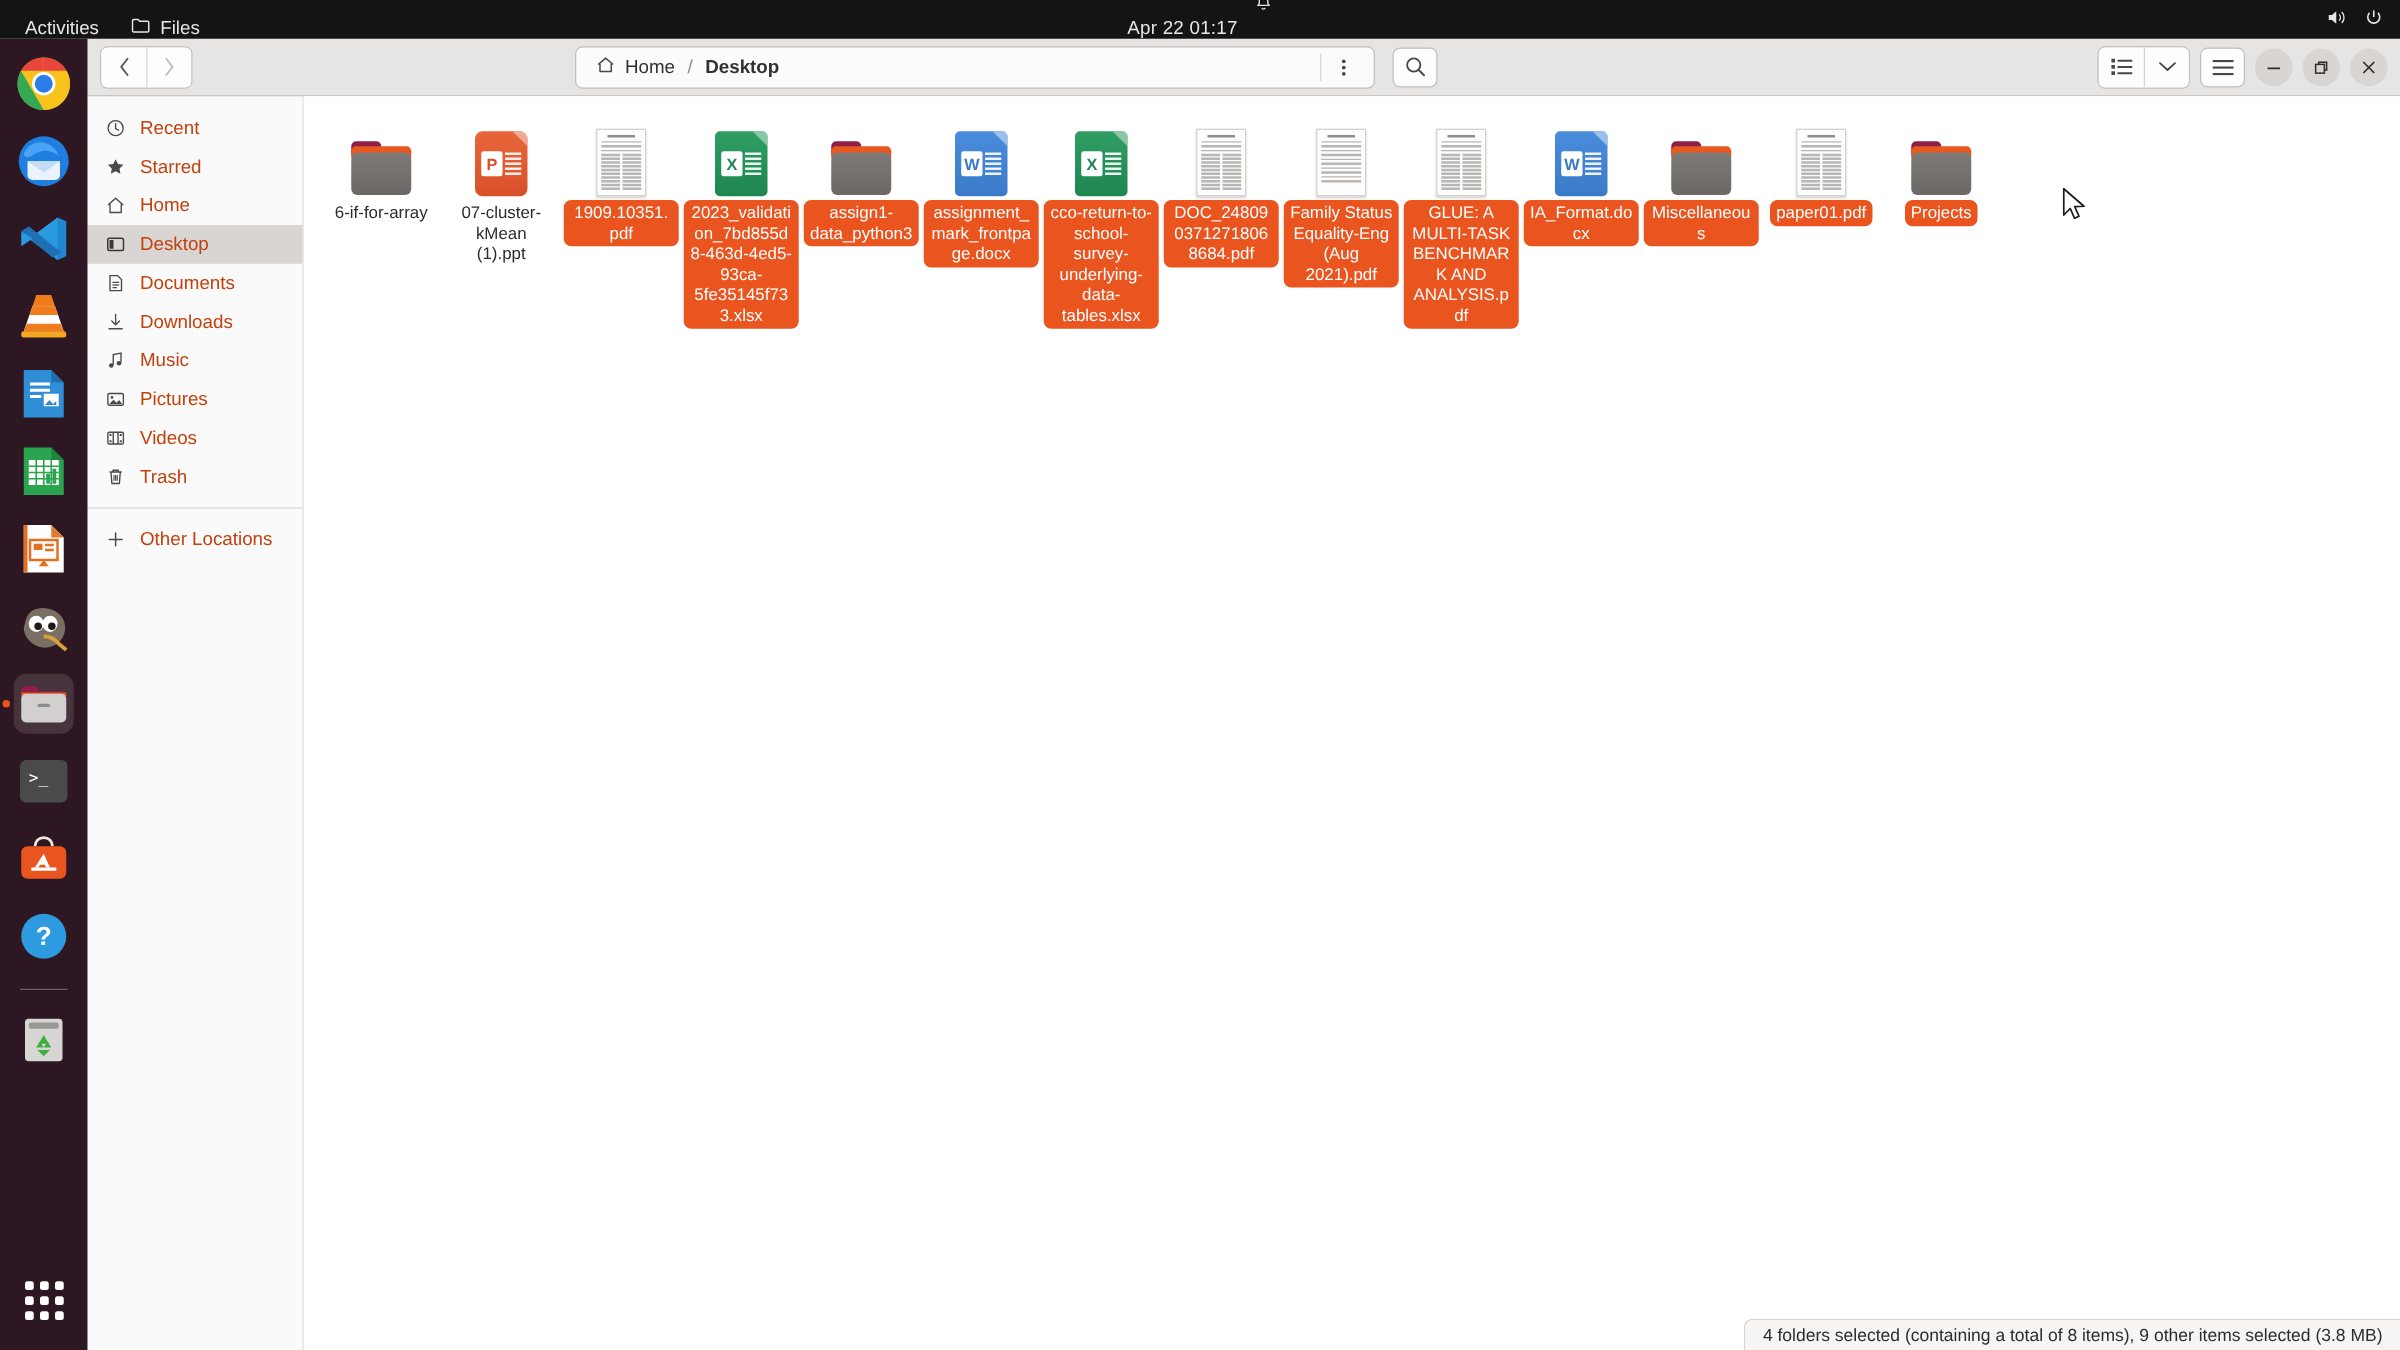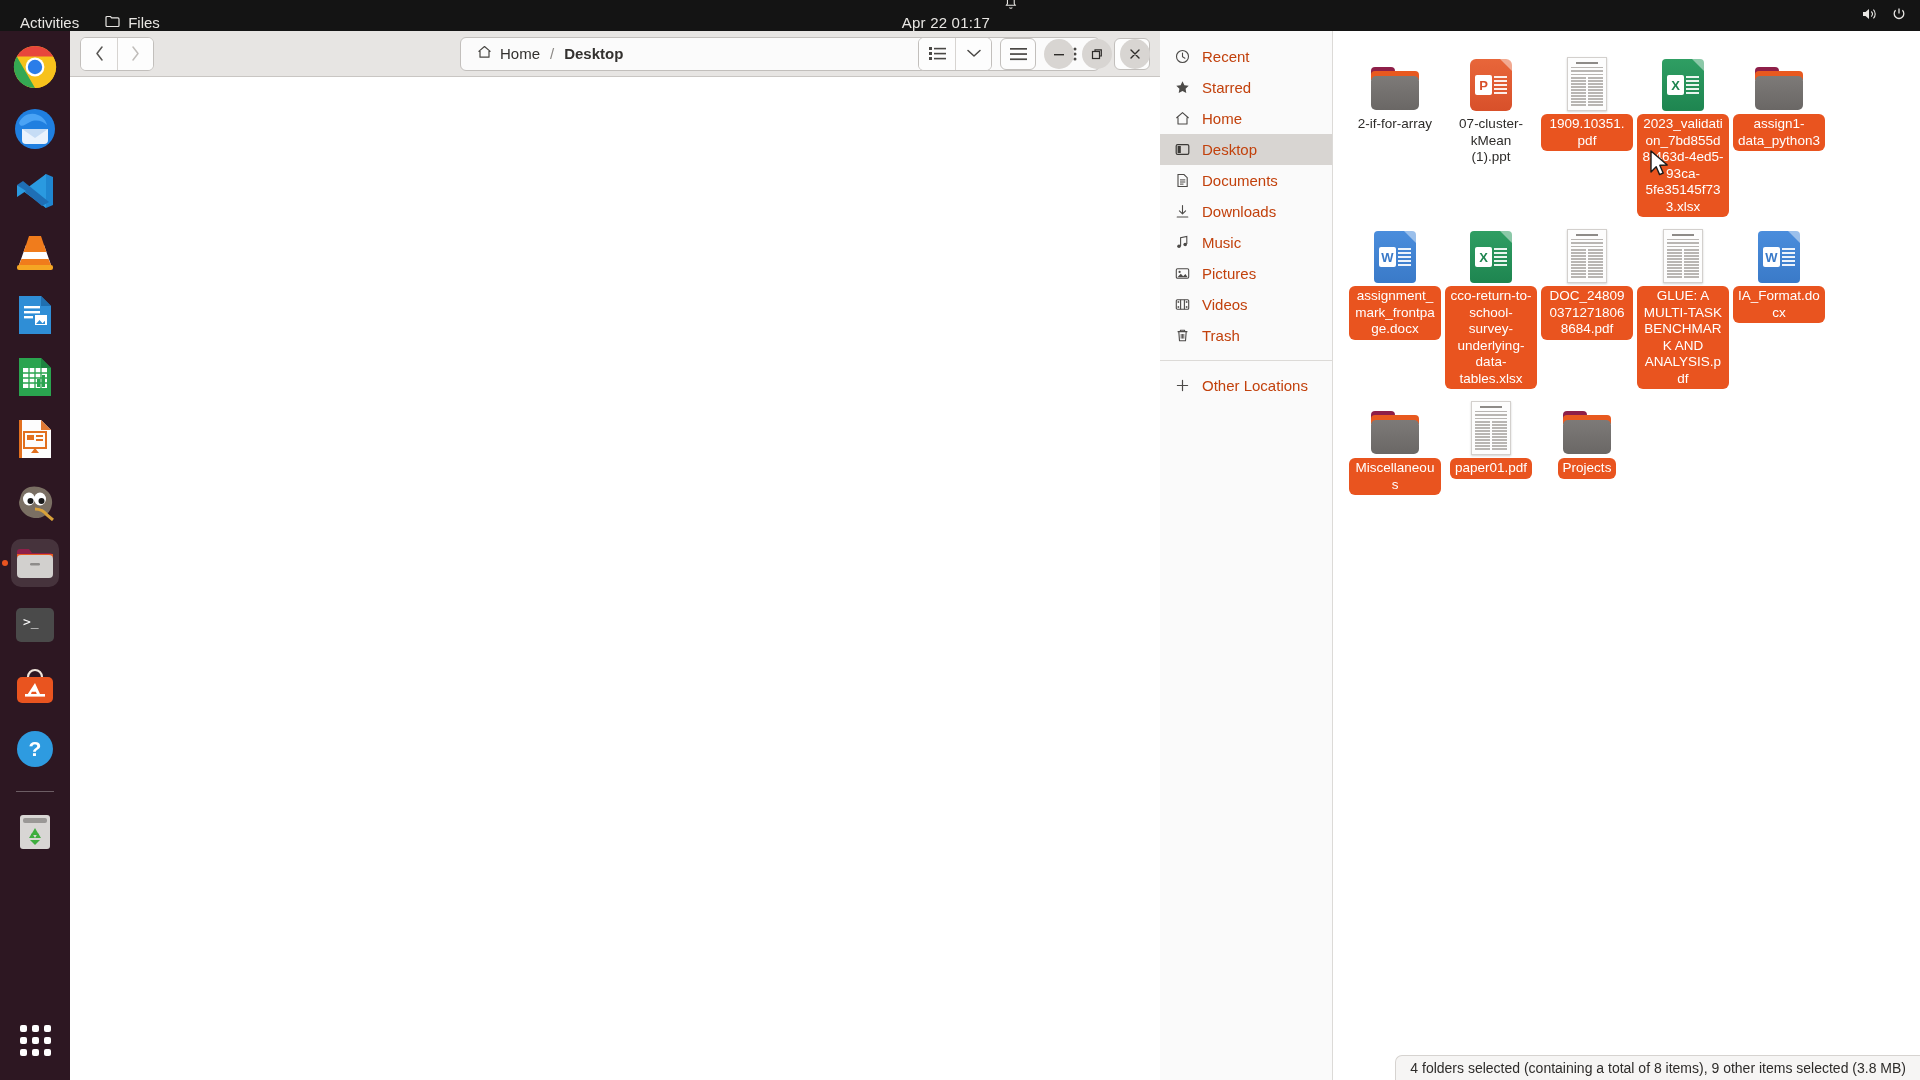--- a/index.html
+++ b/index.html
@@ -67,21 +67,21 @@
     grid-template-rows: repeat(3, 7px); gap: 5px;
     align-content: center; justify-content: center; cursor: pointer;
   }
   #appgrid i { background: #fff; border-radius: 2px; display: block; width: 7px; height: 7px; }
 
   
   #window {
     position: absolute; left: 70px; top: 31px;
     width: 1850px; height: 1049px;
     background: #ffffff;
-    display: flex; flex-direction: row;
+    display: flex; flex-direction: column;
   }
   #headerbar {
     height: 46px; background: #e7e5e3;
     border-bottom: 1px solid #c9c6c3;
     display: flex; align-items: center;
     padding: 0 10px; gap: 6px;
     position: relative;
   }
   .btn-group { display: flex; border: 1px solid #c2bfbc; border-radius: 6px; overflow: hidden; background: #fdfdfd; }
   .hb-btn {
@@ -631,21 +631,21 @@
 
     <div id="filearea">
         <div class="file">
           <div class="thumb">
             <div class="folder">
               <span class="tab"></span>
               <span class="tab2"></span>
               <span class="body"></span>
             </div>
           </div>
-          <div class="label">2-if-for-array</div>
+          <div class="label">6-if-for-array</div>
         </div>
         <div class="file">
           <div class="thumb">
             <div class="docicon ppt">
               <span class="fold"></span>
               <span class="letter">P</span>
               <span class="lines">
                 <i></i>
                 <i></i>
                 <i></i>
@@ -780,20 +780,26 @@
                   <i></i>
                   <i></i>
                   <i></i>
                   <i></i>
                   <i></i>
                 </div>
               </div>
             </div>
           </div>
           <div class="label">DOC_2480903712718068684.pdf</div>
+        </div>
+        <div class="file selected">
+          <div class="thumb">
+            <div class="pdfthumb"><i class="t" style="width:70%;margin:0 auto 3px"></i><span class="dot" style="background:#3a8ed8"></span><i></i><i></i><i></i><i></i><span class="dot" style="background:#d8b13a"></span><i></i><i></i><i></i><span class="dot" style="background:#b03a8e"></span><i></i><i></i><i></i></div>
+          </div>
+          <div class="label">Family Status Equality-Eng (Aug 2021).pdf</div>
         </div>
         <div class="file selected">
           <div class="thumb">
             <div class="pdfthumb">
               <i class="t" style="width:70%;margin:0 auto 3px"></i>
               <i></i>
               <i></i>
               <i></i>
               <div class="cols">
                 <div>

